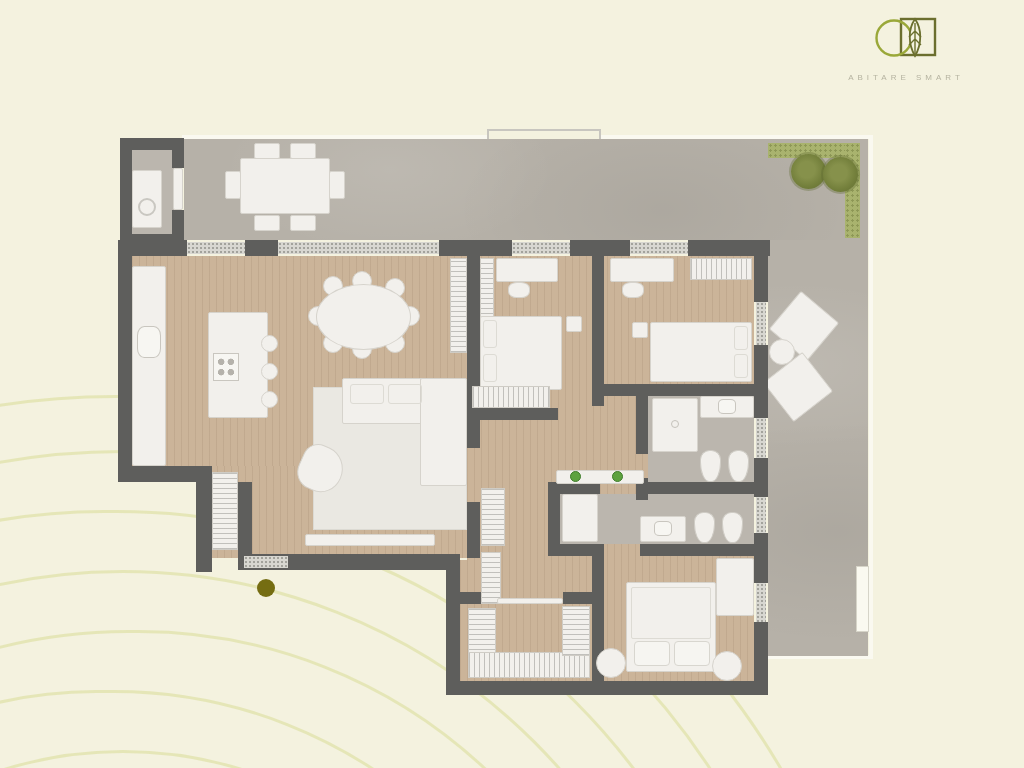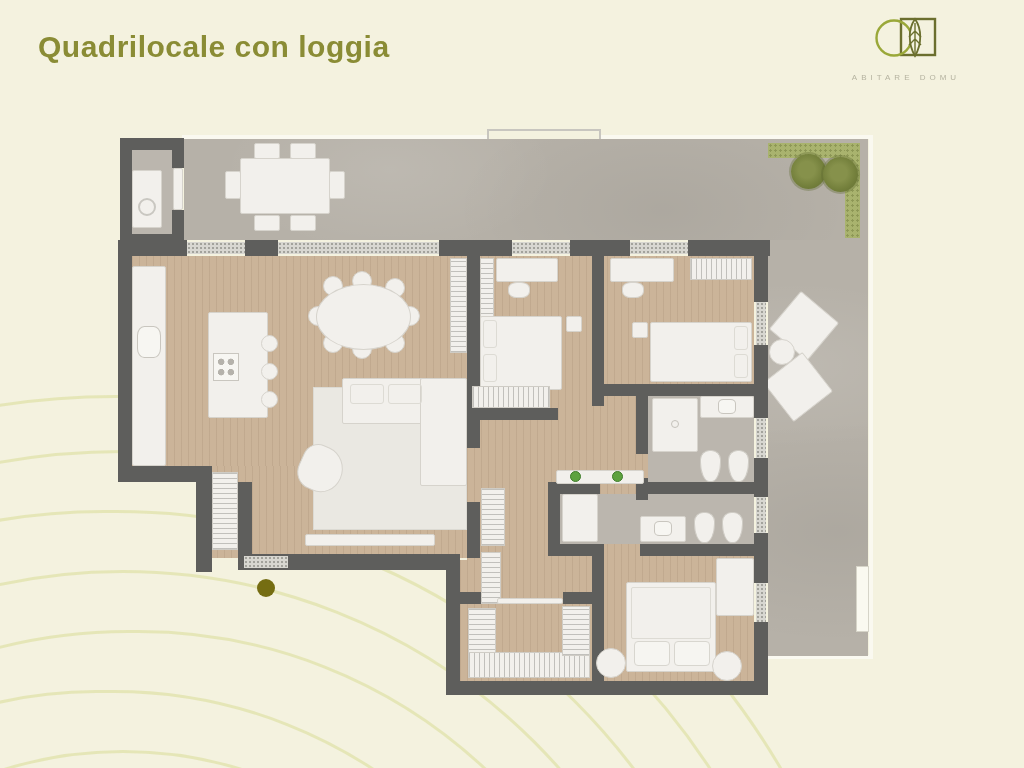--- a/index.html
+++ b/index.html
@@ -39,30 +39,29 @@
   <div>
     <div class="contour" style="left:-280px;top:750px;width:800px;height:800px;"></div>
     <div class="contour" style="left:-340px;top:690px;width:920px;height:920px;border-radius:48% 52% 50% 50%;"></div>
     <div class="contour" style="left:-400px;top:630px;width:1040px;height:1040px;border-radius:51% 49% 50% 50%;"></div>
     <div class="contour" style="left:-460px;top:570px;width:1160px;height:1160px;"></div>
     <div class="contour" style="left:-520px;top:510px;width:1280px;height:1280px;border-radius:49% 51% 50% 50%;"></div>
     <div class="contour" style="left:-580px;top:450px;width:1400px;height:1400px;"></div>
     <div class="contour" style="left:-640px;top:395px;width:1520px;height:1520px;border-radius:50% 50% 49% 51%;"></div>
   </div>
 
-  <div class="title">Quadrilocale con loggia</div>
 
   <div class="logo">
     <svg width="70" height="48" viewBox="0 0 70 48">
       <rect x="30" y="5" width="34" height="36" fill="none" stroke="#6b6f2e" stroke-width="2.4"></rect>
       <circle cx="23" cy="24" r="17.5" fill="none" stroke="#9aa839" stroke-width="2.4"></circle>
       <path d="M44 5 C37 15 37 30 44 42 C51 30 51 15 44 5 Z" fill="#f4f2df" stroke="#6b6f2e" stroke-width="1.8"></path>
       <path d="M44 9 L44 40 M44 17 L38 23 M44 17 L50 23 M44 25 L38 31 M44 25 L50 31" stroke="#6b6f2e" stroke-width="1.4" fill="none"></path>
     </svg>
-    <div class="tagline">ABITARE DOMU</div>
+    <div class="tagline">ABITARE SMART</div>
   </div>
 
   <div class="abs" style="left:0;top:0;width:1024px;height:768px;">
 
     <div class="abs edge" style="left:182px;top:135px;width:690px;height:4px;"></div>
     <div class="abs edge" style="left:869px;top:135px;width:4px;height:524px;"></div>
     <div class="abs edge" style="left:768px;top:655px;width:105px;height:4px;"></div>
     <div class="abs" style="left:487px;top:129px;width:114px;height:12px;border:2px solid #c8c6bf;background:#f4f2df;"></div>
 
     <div class="abs conc" style="left:184px;top:139px;width:684px;height:101px;"></div>

